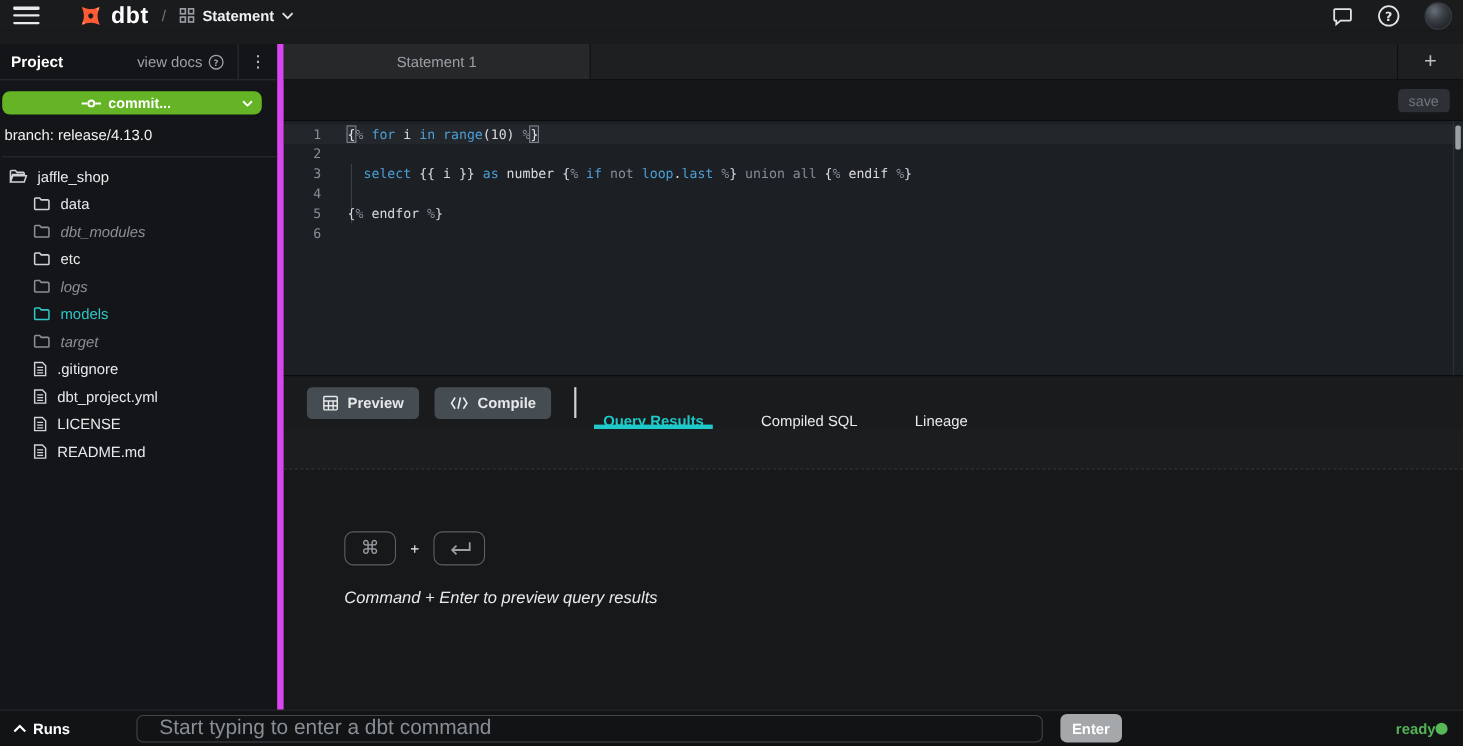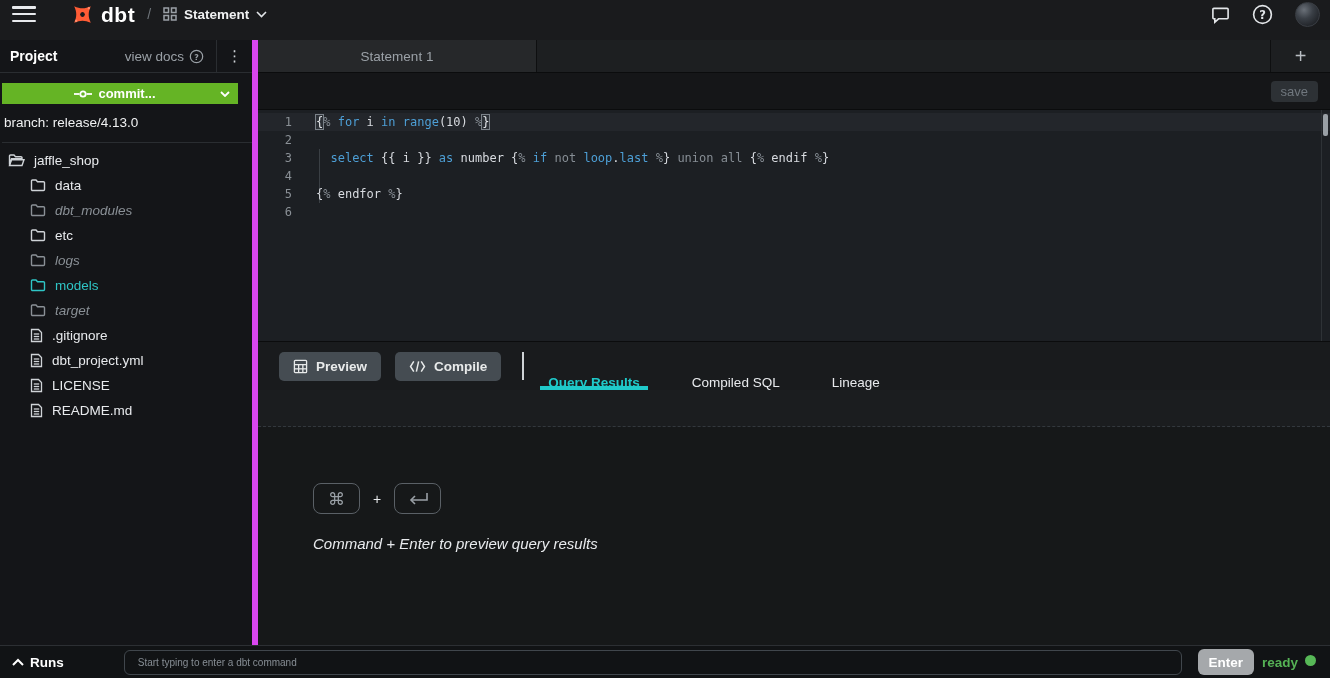--- a/index.html
+++ b/index.html
@@ -23,21 +23,21 @@
 
   
   .main { display:flex; height:605px; }
   .sidebar { width:258px; background:#141518; border-right:6px solid #d946ef; display:flex; flex-direction:column; color:#e8eaed; }
   .sb-header { height:33px; display:flex; align-items:center; padding:0 0 0 10px; border-bottom:1px solid #2a2d31; }
   .sb-title { font-weight:bold; font-size:14px; color:#fff; }
   .sb-docs { margin-left:auto; display:flex; align-items:center; gap:5px; color:#9aa0a6; font-size:13.5px; cursor:pointer; padding-right:12px; }
   .sb-kebab { width:36px; height:100%; border-left:1px solid #2a2d31; display:flex; align-items:center; justify-content:center;
               color:#cfd3d7; font-size:15px; letter-spacing:0; cursor:pointer; }
   .sb-commit-wrap { padding:10px 14px 0 2px; }
-  .commit-btn { height:21px; width:100%; background:#65b425; border:none; border-radius:0; color:#fff; font-weight:bold;
+  .commit-btn { height:21px; width:100%; background:#65b425; border:none; border-radius:7px; color:#fff; font-weight:bold;
                 font-size:13px; display:flex; align-items:center; cursor:pointer; padding:0 8px; }
   .commit-center { flex:1; display:flex; align-items:center; justify-content:center; gap:6px; }
   .branch-line { padding:11px 2px 12px 2px; font-size:13.5px; color:#f0f1f2; border-bottom:1px solid #2a2d31; margin:0 0 0 2px; }
   .tree { padding-top:10px; }
   .tree-item { height:25px; display:flex; align-items:flex-start; gap:9px; font-size:13.5px; color:#e8eaed; cursor:pointer; padding-left:30px; }
   .tree-item.root { padding-left:8px; }
   .tree-item.muted { color:#8a9096; font-style:italic; }
   .tree-item.muted svg { stroke:#8a9096; }
   .tree-item.accent { color:#2fc5c5; }
   .tree-item.accent svg { stroke:#2fc5c5; }
@@ -86,26 +86,26 @@
   .res-content { flex:1; background:#161819; padding:56px 0 0 55px; }
   .keys-row { display:flex; align-items:center; gap:13px; }
   .keycap { width:47px; height:31px; border:1.5px solid #5a6066; border-radius:8px; display:flex; align-items:center; justify-content:center;
             color:#9aa0a6; font-size:17px; font-family:"DejaVu Sans", sans-serif; }
   .plus-sign { color:#e8eaed; font-size:14px; }
   .hint-text { margin-top:21px; font-style:italic; font-size:15px; color:#e8eaed; }
 
   
   .statusbar { height:33px; background:#111315; border-top:1px solid #2c2f33; display:flex; align-items:center; padding:0 10px; }
   .runs-toggle { display:flex; align-items:center; gap:6px; color:#fff; font-weight:bold; font-size:13.5px; cursor:pointer; margin-left:2px; }
-  .cmd-input { margin-left:60px; width:1058px; height:25px; background:transparent; border:1px solid #40464c; border-radius:6px;
-               color:#e8eaed; font-size:10px; padding:0 13px; outline:none; }
+  .cmd-input { margin-left:60px; width:824px; height:25px; background:transparent; border:1px solid #40464c; border-radius:6px;
+               color:#e8eaed; font-size:19px; padding:0 20px; outline:none; }
   .cmd-input::placeholder { color:#878e95; }
   .enter-btn { margin-left:16px; width:56px; height:26px; background:#a5a8ab; border:none; border-radius:6px; color:#fff;
                font-weight:bold; font-size:13.5px; cursor:pointer; }
-  .ready-wrap { margin-left:auto; display:flex; gap:7px; margin-right:4px; }
+  .ready-wrap { margin-left:auto; display:flex; align-items:center; margin-right:4px; }
   .ready-label { color:#55b155; font-weight:bold; font-size:13.5px; }
   .ready-dot { width:11px; height:11px; border-radius:50%; background:#57b857; }
 
   svg { display:block; }
 </style>
 </head>
 <body>
 
 <div class="topbar">
   <div class="hamburger">

